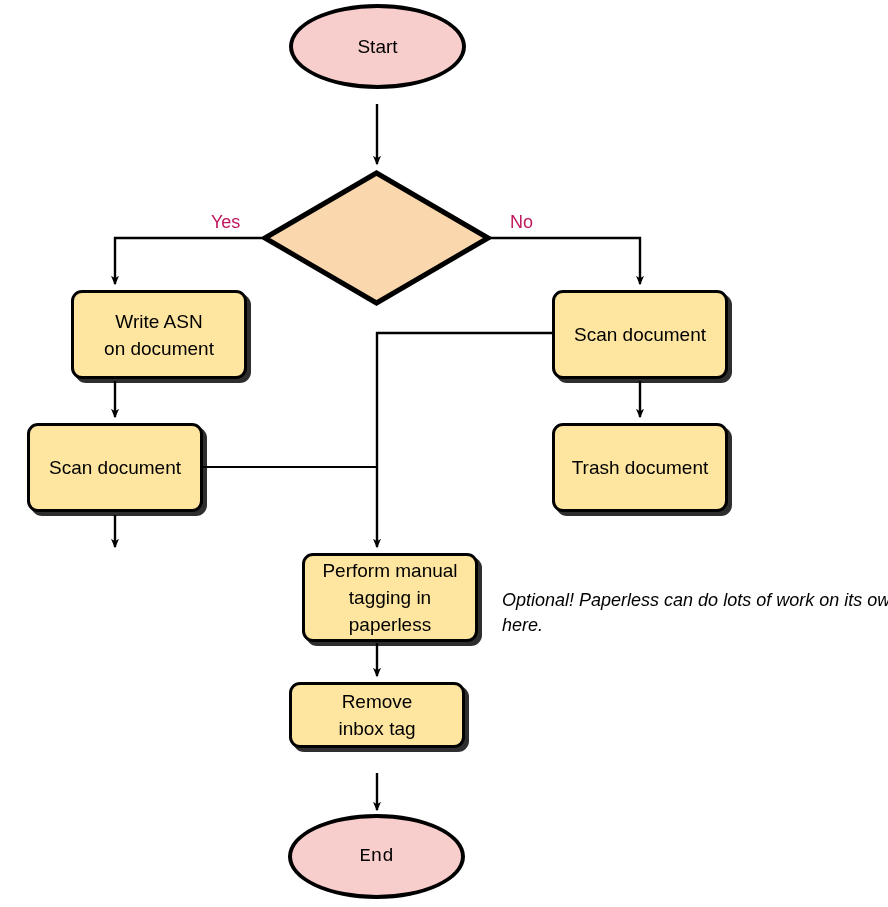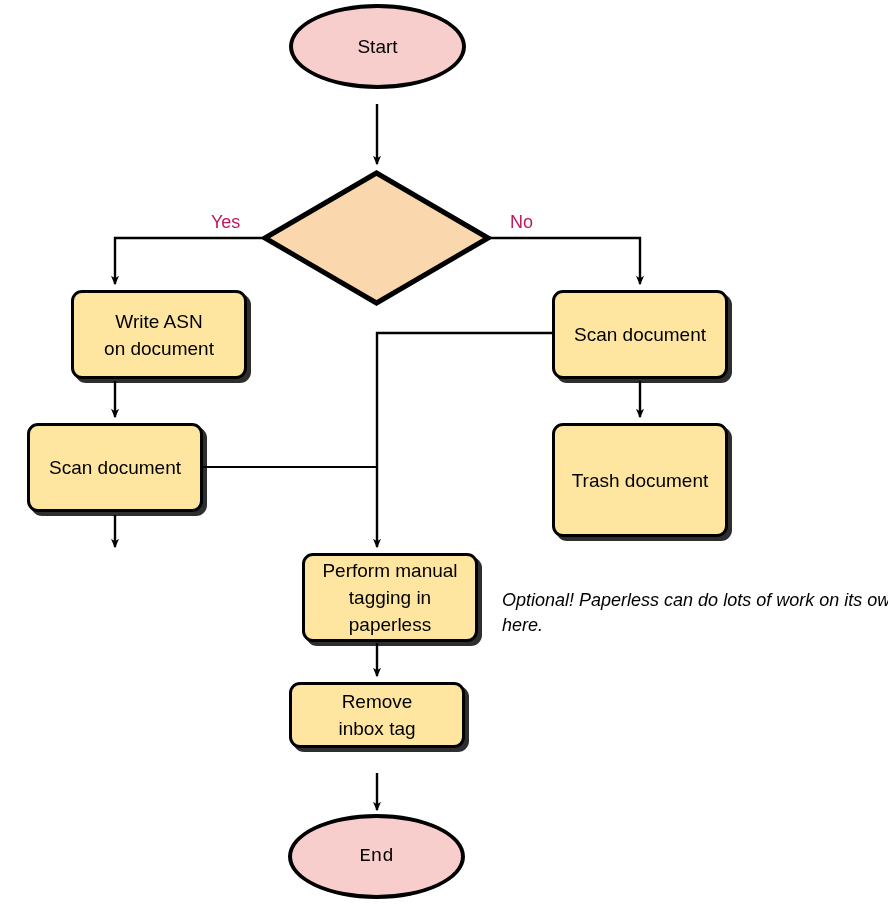--- a/index.html
+++ b/index.html
@@ -142,21 +142,21 @@
 
   <div class="node process" style="left:27px; top:423px; width:176px; height:89px;">
     <span>Scan document</span>
   </div>
 
 
   <div class="node process" style="left:552px; top:290px; width:176px; height:89px;">
     <span>Scan document</span>
   </div>
 
-  <div class="node process" style="left:552px; top:423px; width:176px; height:114px;">
+  <div class="node process" style="left:552px; top:423px; width:176px; height:89px;">
     <span>Trash document</span>
   </div>
 
   <div class="node process" style="left:302px; top:553px; width:176px; height:89px;">
     <span>Perform manual
 tagging in
 paperless</span>
   </div>
 
   <div class="node process" style="left:289px; top:682px; width:176px; height:66px;">

